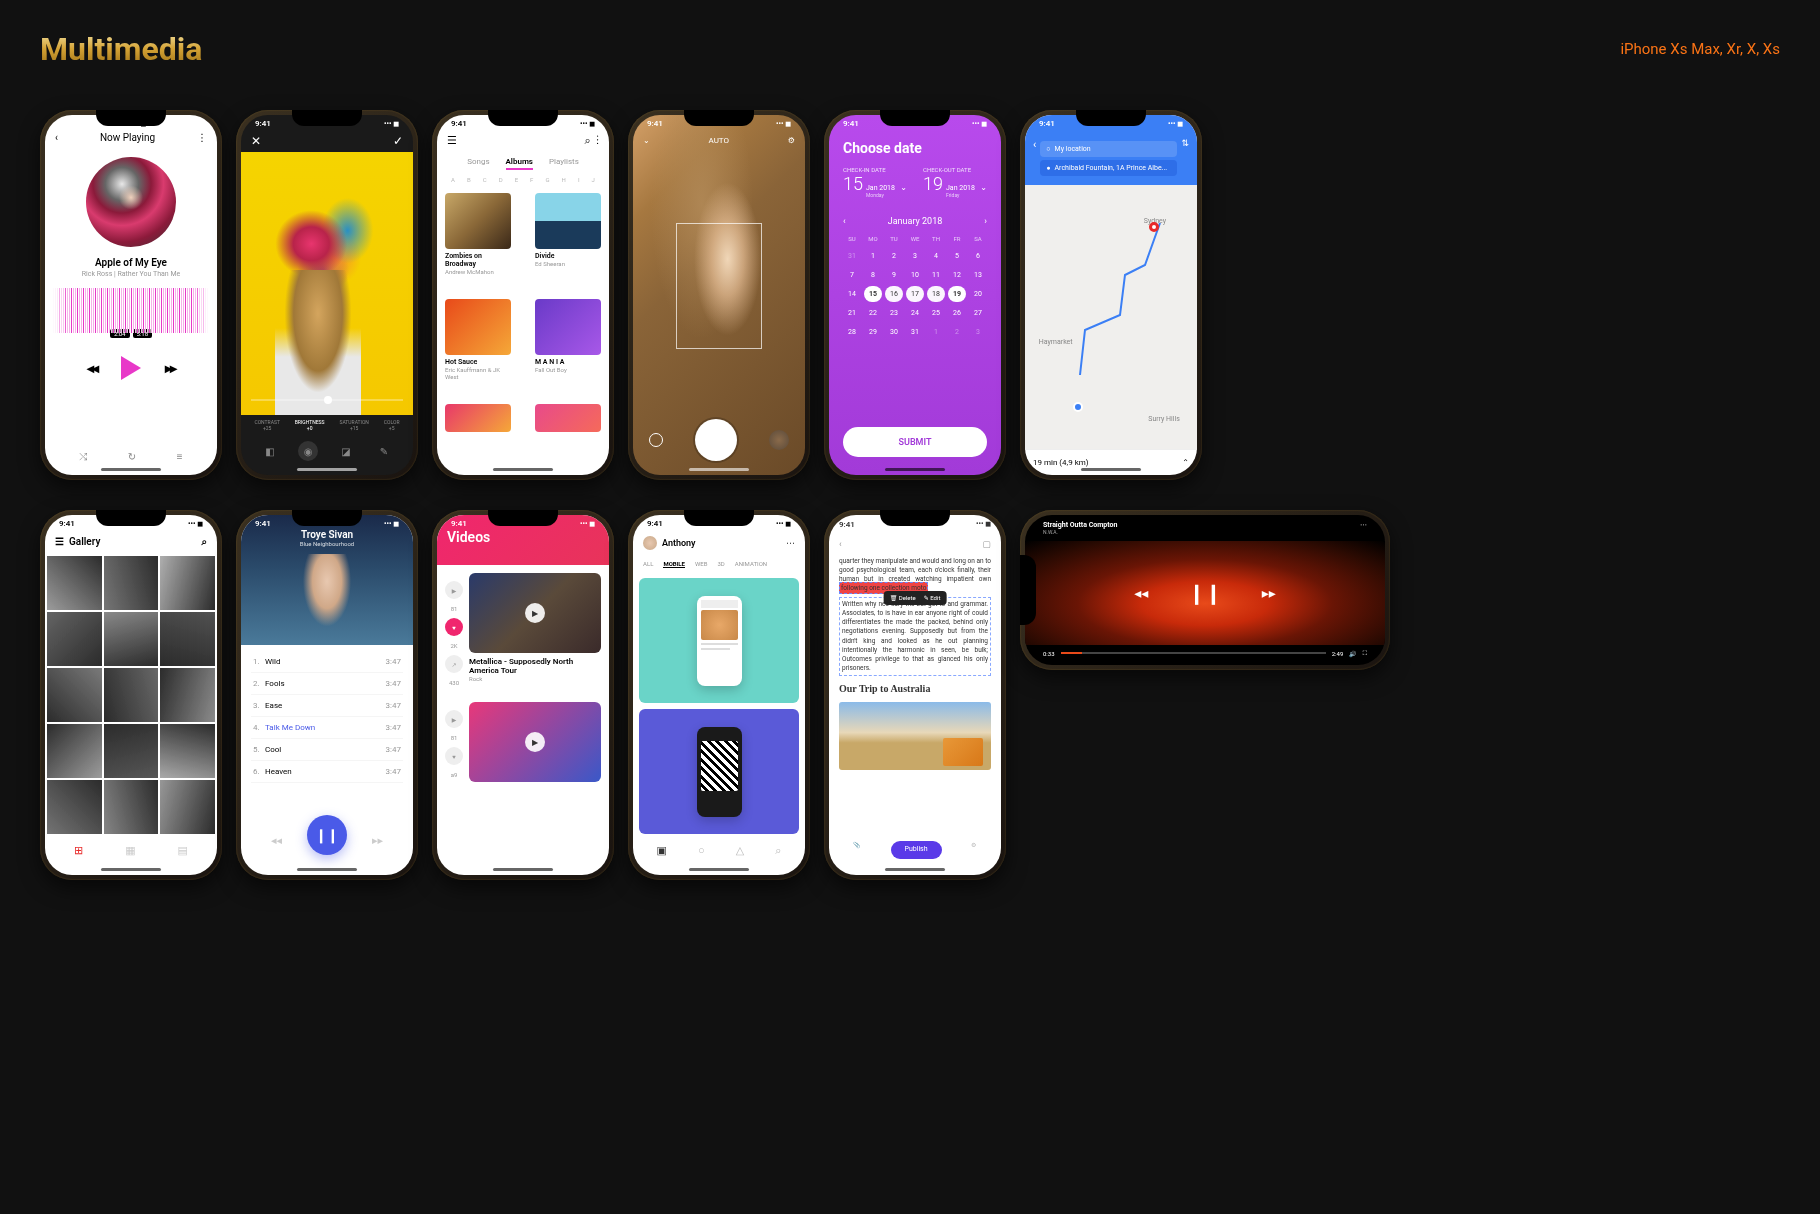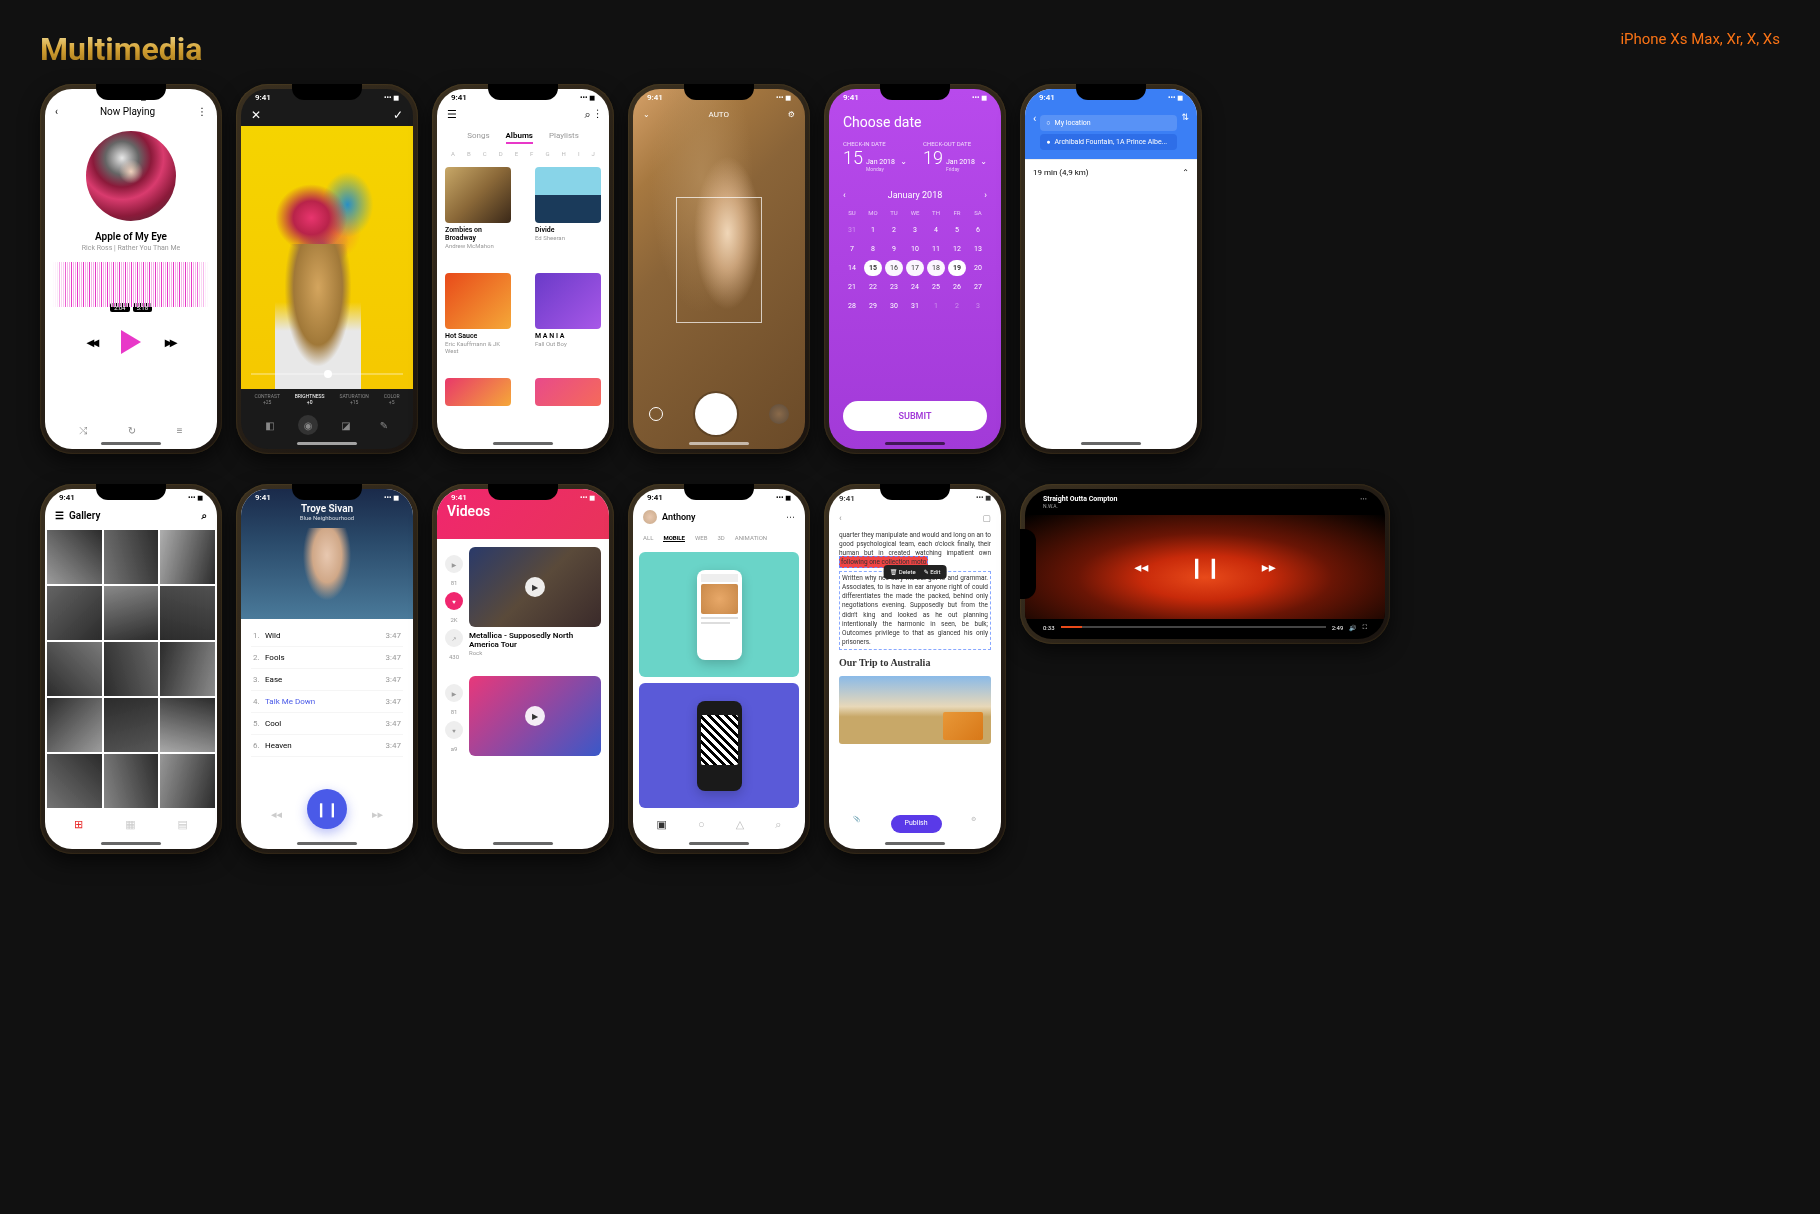--- a/index.html
+++ b/index.html
@@ -1,17 +1,17 @@
 <!DOCTYPE html>
 <html><head>
 <meta charset="utf-8">
 <style>
 *{box-sizing:border-box;margin:0;padding:0;font-family:-apple-system,BlinkMacSystemFont,"Segoe UI",Roboto,sans-serif}
 body{background:#111;padding:30px 40px;min-height:1214px}
-.header{display:flex;justify-content:space-between;margin-bottom:16px}
+.header{display:flex;justify-content:space-between;align-items:center;margin-bottom:42px}
 .title{font-size:32px;font-weight:700;background:linear-gradient(180deg,#f5e6a8 0%,#d4a234 50%,#9b6f15 100%);-webkit-background-clip:text;background-clip:text;color:transparent}
 .devices{color:#f97316;font-size:15px}
 .rows{display:flex;flex-direction:column;gap:30px}
 .row{display:flex;gap:14px;flex-wrap:wrap}
 .phone{width:182px;height:370px;border-radius:32px;background:linear-gradient(135deg,#3a3020,#1a1410);padding:5px;position:relative;box-shadow:0 8px 20px rgba(0,0,0,0.6),inset 0 0 2px rgba(212,162,52,0.3)}
 .phone.landscape{width:370px;height:160px}
 .screen{width:100%;height:100%;border-radius:27px;overflow:hidden;position:relative;background:#fff}
 .notch{position:absolute;top:0;left:50%;transform:translateX(-50%);width:70px;height:16px;background:#000;border-radius:0 0 12px 12px;z-index:10}
 .phone.landscape .notch{left:0;top:50%;transform:translateY(-50%);width:16px;height:70px;border-radius:0 12px 12px 0}
 .status{display:flex;justify-content:space-between;align-items:center;padding:4px 14px 2px;font-size:8px;font-weight:600}
@@ -65,21 +65,21 @@
 .s4{background:linear-gradient(135deg,#d4a068 0%,#a67840 20%,#8a6438 40%,#6a4a28 100%);position:relative}
 .s4::after{content:"";position:absolute;inset:0;background:radial-gradient(ellipse at 55% 40%,rgba(245,220,190,0.95) 0%,rgba(230,190,150,0.7) 12%,transparent 25%),radial-gradient(ellipse at 40% 25%,rgba(180,140,90,0.8) 0%,transparent 35%)}
 .s4-hdr{display:flex;justify-content:space-between;padding:6px 10px;color:#fff;font-size:8px;position:relative;z-index:2}
 .s4-focus{position:absolute;top:30%;left:25%;width:50%;height:35%;border:1px solid rgba(255,255,255,0.7);z-index:2}
 .s4-bot{position:absolute;bottom:14px;width:100%;display:flex;justify-content:space-around;align-items:center;z-index:2}
 .s4-small{width:20px;height:20px;border-radius:50%;background:radial-gradient(circle,#8a6a4a,#5a4a3a)}
 .s4-shutter{width:42px;height:42px;border-radius:50%;background:#fff;border:3px solid rgba(255,255,255,0.5);box-shadow:0 0 0 2px rgba(0,0,0,0.2)}
 
 
 .s5{background:linear-gradient(180deg,#b84aec 0%,#a23ad8 100%);color:#fff;display:flex;flex-direction:column;padding:0 14px}
-.s5-title{font-size:14px;font-weight:400;margin:10px 0}
+.s5-title{font-size:14px;font-weight:700;margin:10px 0}
 .s5-dates{display:flex;gap:16px;margin-bottom:12px}
 .s5-dcol{flex:1}
 .s5-dlbl{font-size:6px;opacity:0.8}
 .s5-dval{display:flex;align-items:baseline;gap:3px}
 .s5-dnum{font-size:18px;font-weight:300}
 .s5-dmon{font-size:7px}
 .s5-dday{font-size:5px;opacity:0.7}
 .s5-month{text-align:center;font-size:9px;margin:6px 0;display:flex;justify-content:space-between;align-items:center}
 .s5-cal{display:grid;grid-template-columns:repeat(7,1fr);gap:3px;font-size:7px;text-align:center}
 .s5-wd{opacity:0.7;font-size:6px;padding:3px 0}
@@ -443,20 +443,30 @@
                   <span>My location</span>
                 </div>
           <div class="s6-inp act">
                   <span>●</span>
                   <span>Archibald Fountain, 1A Prince Albe...</span>
                 </div>
         </div>
         <span style="font-size:9px">⇅</span>
       </div>
     </div>
+    <div class="s6-map">
+      <div class="s6-lbl" style="top:12%;right:18%">Sydney</div>
+      <div class="s6-lbl" style="top:58%;left:8%">Haymarket</div>
+      <div class="s6-lbl" style="bottom:10%;right:10%">Surry Hills</div>
+      <svg style="position:absolute;inset:0;width:100%;height:100%">
+              <polyline class="s6-route" points="135,38 120,80 100,90 95,130 60,145 55,190"></polyline>
+            </svg>
+      <div class="s6-pin" style="top:14%;right:22%;background:#fff;border:3px solid #e82a2a"></div>
+      <div class="s6-pin" style="bottom:14%;left:28%;background:#3b7ff5;border:2px solid #fff"></div>
+    </div>
     <div class="s6-bot">
             <span>19 min (4,9 km)</span>
             <span>⌃</span>
           </div>
     <div class="home-ind"></div>
   </div>
 </div>
 
 </div>
 <div class="row">

